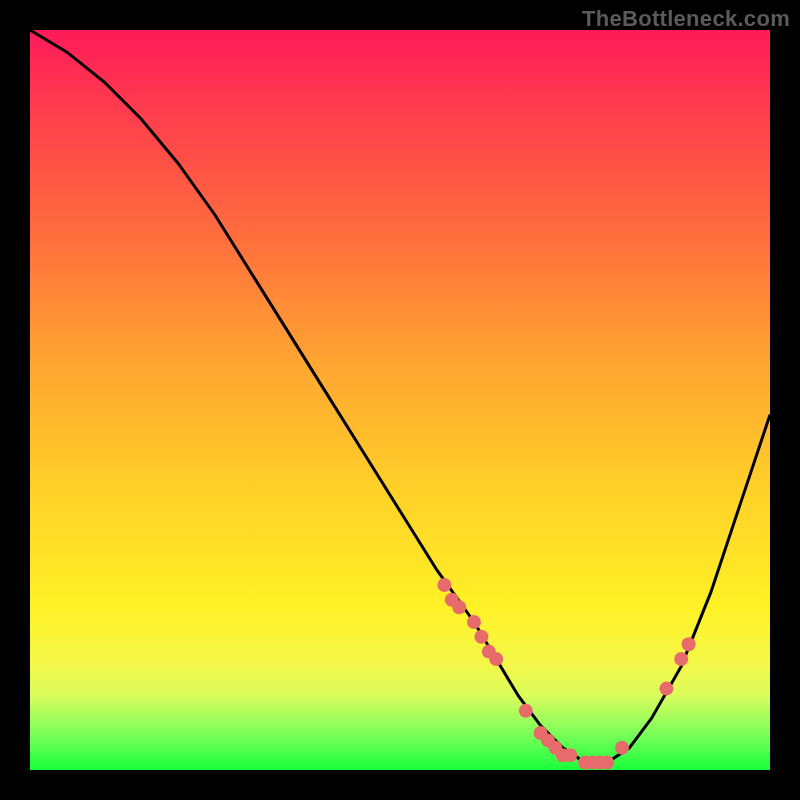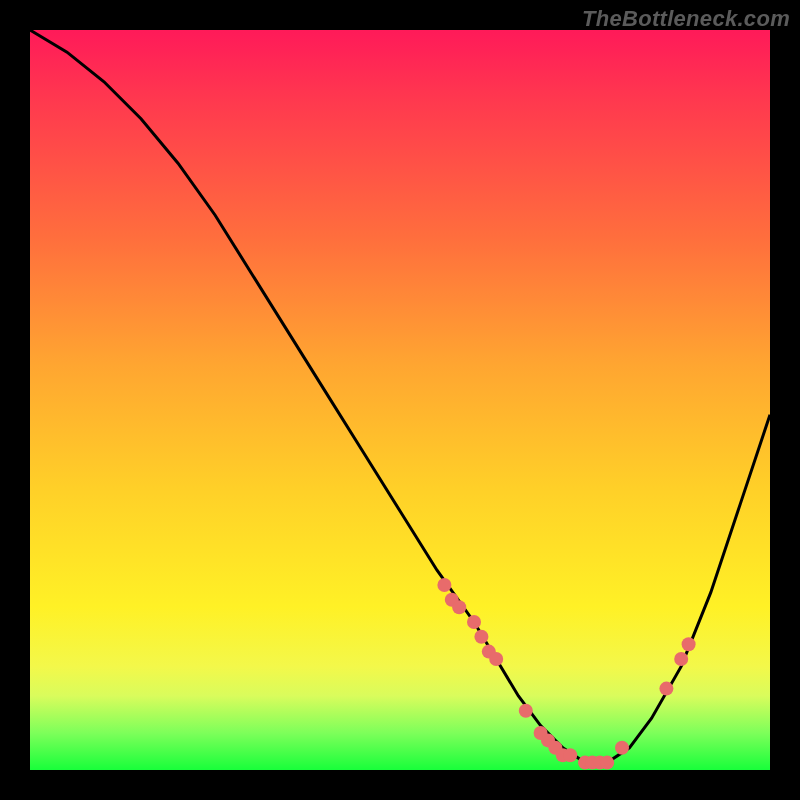--- a/index.html
+++ b/index.html
@@ -8,21 +8,20 @@
     width: 800px;
     height: 800px;
     background: #000;
     font-family: Arial, Helvetica, sans-serif;
     overflow: hidden;
   }
   .page {
     position: relative;
     width: 800px;
     height: 599px;
-    font-style: italic;
   }
   .attribution {
     position: absolute;
     top: 6px;
     right: 10px;
     color: #5b5b5b;
     font-size: 22px;
     font-weight: 600;
     letter-spacing: 0.3px;
     z-index: 5;

